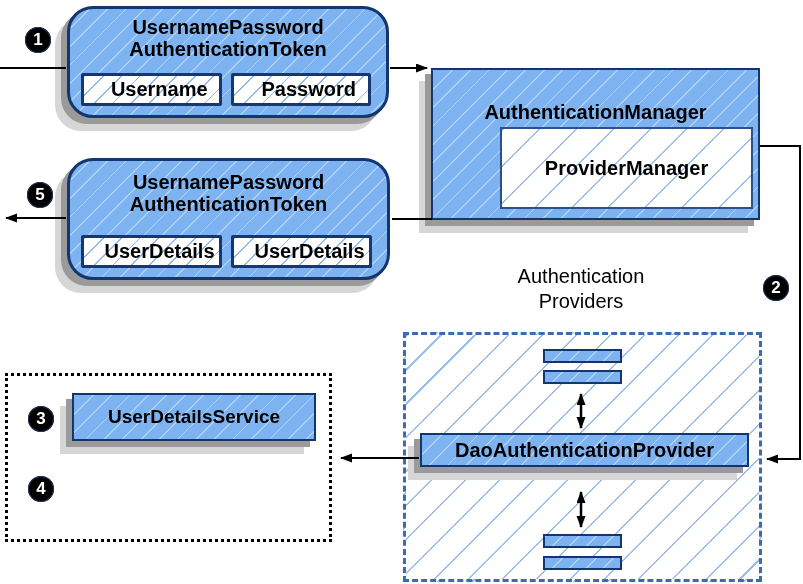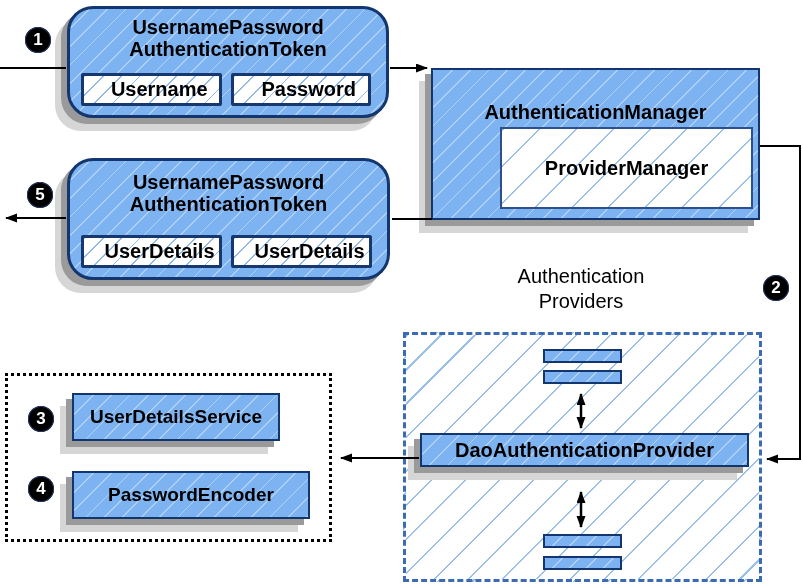--- a/index.html
+++ b/index.html
@@ -153,27 +153,24 @@
     <div class="center-label" style="position:absolute; left:39px; top:57px; width:253px; height:82px; box-sizing:border-box;
                 background-color:#fff;
                 background-image:repeating-linear-gradient(135deg, rgba(120,170,226,0.75) 0 1.5px, transparent 1.5px 26px);
                 border:2px solid #2d4f8a;margin-left:28px;">
       <span>ProviderManager</span>
     </div>
   </div>
 
   <div style="position:absolute; left:5px; top:373px; width:327px; height:169px; box-sizing:border-box; border:3px dotted #000; background:#fff;"></div>
 
-  <div class="box shadow2 center-label" style="left:72px; top:393px; width:208px; height:48px; font-size:19px;">
+  <div class="box shadow2 center-label" style="left:72px; top:393px; width:244px; height:48px; font-size:19px;">
     <span>UserDetailsService</span>
   </div>
 
-  <div class="box shadow2 center-label" style="left:72px; top:471px; width:238px; height:48px; font-size:19px;">
-    <span>PasswordEncoder</span>
-  </div>
 
   <div class="badge" style="left:25px; top:27px;">1</div>
   <div class="badge" style="left:27px; top:182px;">5</div>
   <div class="badge" style="left:763px; top:275px;">2</div>
   <div class="badge" style="left:28px; top:406px;">3</div>
   <div class="badge" style="left:28px; top:476px;">4</div>
 
   <svg class="connectors" width="803" height="584" viewBox="0 0 803 584">
     <defs>
       <marker id="arrow" markerUnits="userSpaceOnUse" markerWidth="14" markerHeight="11" refX="11" refY="4.5" orient="auto-start-reverse">

